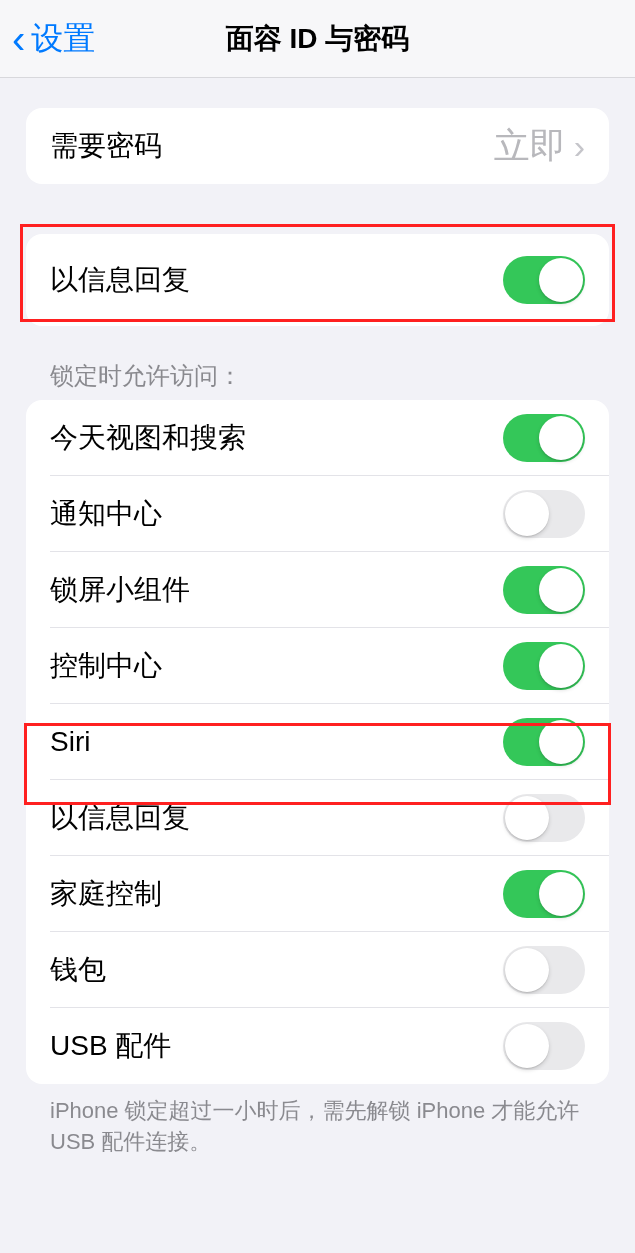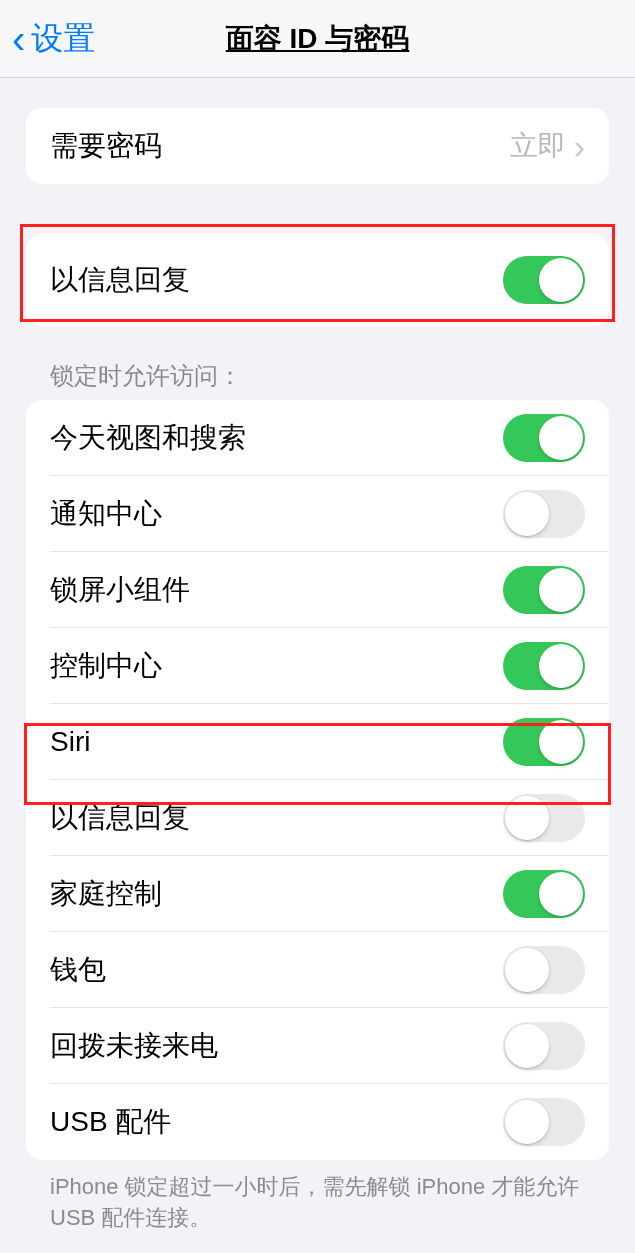--- a/index.html
+++ b/index.html
@@ -39,21 +39,20 @@
       font-size: 32px;
       font-weight: 400;
     }
     .header-title {
       position: absolute;
       left: 50%;
       transform: translateX(-50%);
       font-size: 28px;
       font-weight: 600;
       color: #000;
-      text-decoration: underline;
     }
     .content {
       padding: 0;
     }
     .group {
       margin: 34px 26px 0 26px;
       background: #fff;
       border-radius: 16px;
       overflow: hidden;
       text-align: center;
@@ -81,21 +80,21 @@
     .row-label {
       font-size: 28px;
       color: #000;
       font-weight: 400;
     }
     .row-right {
       display: flex;
       align-items: center;
     }
     .row-value {
-      font-size: 28px;
+      font-size: 36px;
       color: #b8b8bc;
       margin-right: 8px;
     }
     .chevron-right {
       color: #c5c5ca;
       font-size: 34px;
       font-weight: 400;
     }
     .toggle {
       width: 82px;
@@ -239,26 +238,20 @@
           <div class="toggle-knob"></div>
         </div>
     </div>
     <div class="row">
       <span class="row-label">钱包</span>
       <div class="toggle off">
           <div class="toggle-knob"></div>
         </div>
     </div>
     <div class="row">
-      <span class="row-label">回拨未接来电</span>
-      <div class="toggle off">
-          <div class="toggle-knob"></div>
-        </div>
-    </div>
-    <div class="row">
       <span class="row-label">USB 配件</span>
       <div class="toggle off">
           <div class="toggle-knob"></div>
         </div>
     </div>
   </div>
 
   <div class="footer-text">iPhone 锁定超过一小时后，需先解锁 iPhone 才能允许USB 配件连接。</div>
 
 </div>

